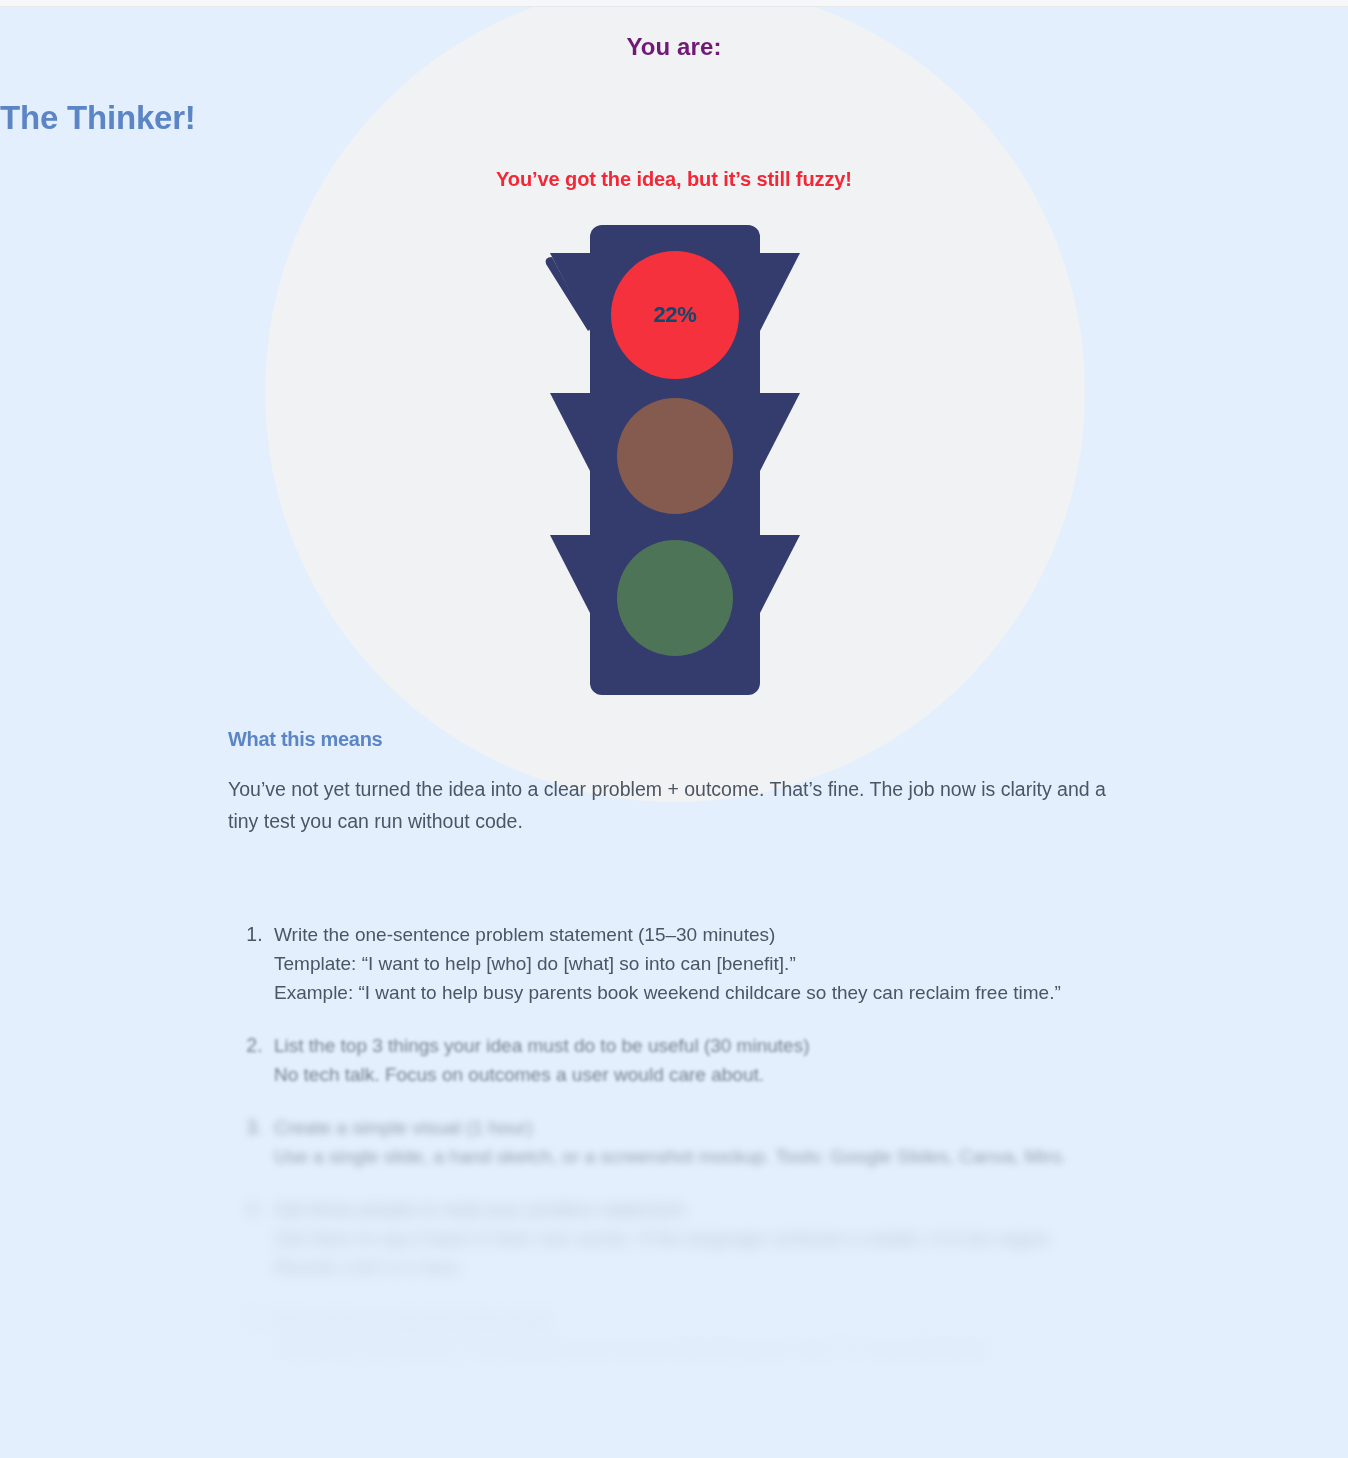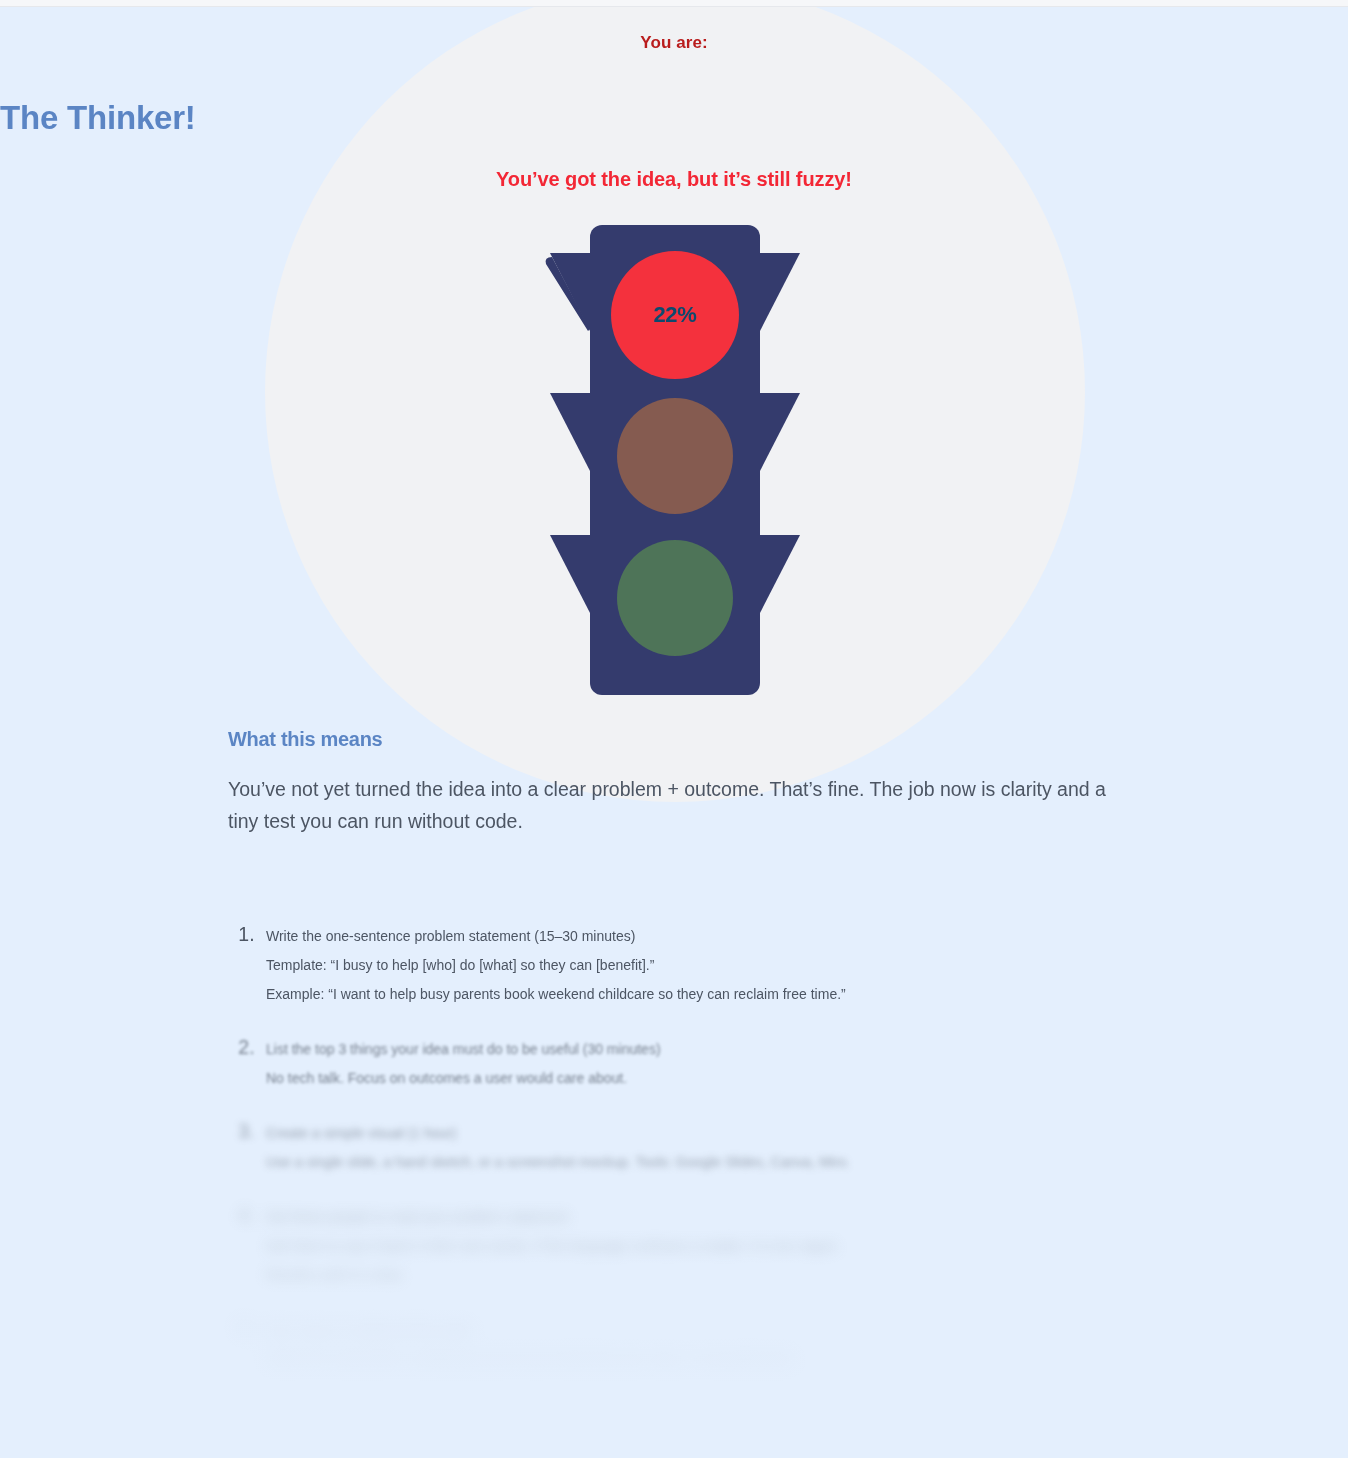--- a/index.html
+++ b/index.html
@@ -52,23 +52,23 @@
     z-index: 5;
     width: 1348px;
   }
 
   
   .eyebrow {
     position: absolute;
     top: 33px;
     left: 0; right: 0;
     text-align: center;
-    font-size: 17px;
-    font-weight: 700;
-    color: #b91c1c;
+    font-size: 24px;
+    font-weight: 700;
+    color: #701a75;
     letter-spacing: .1px;
   }
   .persona-title {
     position: absolute;
     top: 77px;
     left: 0; right: 0;
     text-align: left;
     font-size: 33px;
     font-weight: 700;
     color: #5b85c4;
@@ -142,24 +142,24 @@
     letter-spacing: -.2px;
   }
 
   ol.plan-list {
     margin: 0;
     padding: 0 0 0 32px;
     list-style: decimal;
     color: #4c5563;
   }
   ol.plan-list > li {
-    font-size: 14px;
+    font-size: 19px;
     line-height: 29px;
     color: #4c5563;
-    margin: 0 0 24px 0;
+    margin: 0 0 24px 8px;
     padding-left: 6px;
   }
   ol.plan-list > li::marker {
     color: #4c5563;
     font-size: 19.5px;
   }
   .sub {
     display: block;
   }
 
@@ -231,21 +231,21 @@
     <div class="section sec-means">
       <h2 class="means-head">What this means</h2>
       <p class="means-body">You’ve not yet turned the idea into a clear problem + outcome. That’s fine. The job now is clarity and a tiny test you can run without code.</p>
     </div>
 
     <div class="section sec-plan">
 
       <ol class="plan-list">
         <li class="b0">
           <span class="sub">Write the one-sentence problem statement (15–30 minutes)</span>
-          <span class="sub">Template: “I busy to help [who] do [what] so they can [benefit].”</span>
+          <span class="sub">Template: “I want to help [who] do [what] so into can [benefit].”</span>
           <span class="sub">Example: “I want to help busy parents book weekend childcare so they can reclaim free time.”</span>
         </li>
         <li class="b1">
           <span class="sub">List the top 3 things your idea must do to be useful (30 minutes)</span>
           <span class="sub">No tech talk. Focus on outcomes a user would care about.</span>
         </li>
         <li class="b2">
           <span class="sub">Create a simple visual (1 hour)</span>
           <span class="sub">Use a single slide, a hand sketch, or a screenshot mockup. Tools: Google Slides, Canva, Miro.</span>
         </li>

